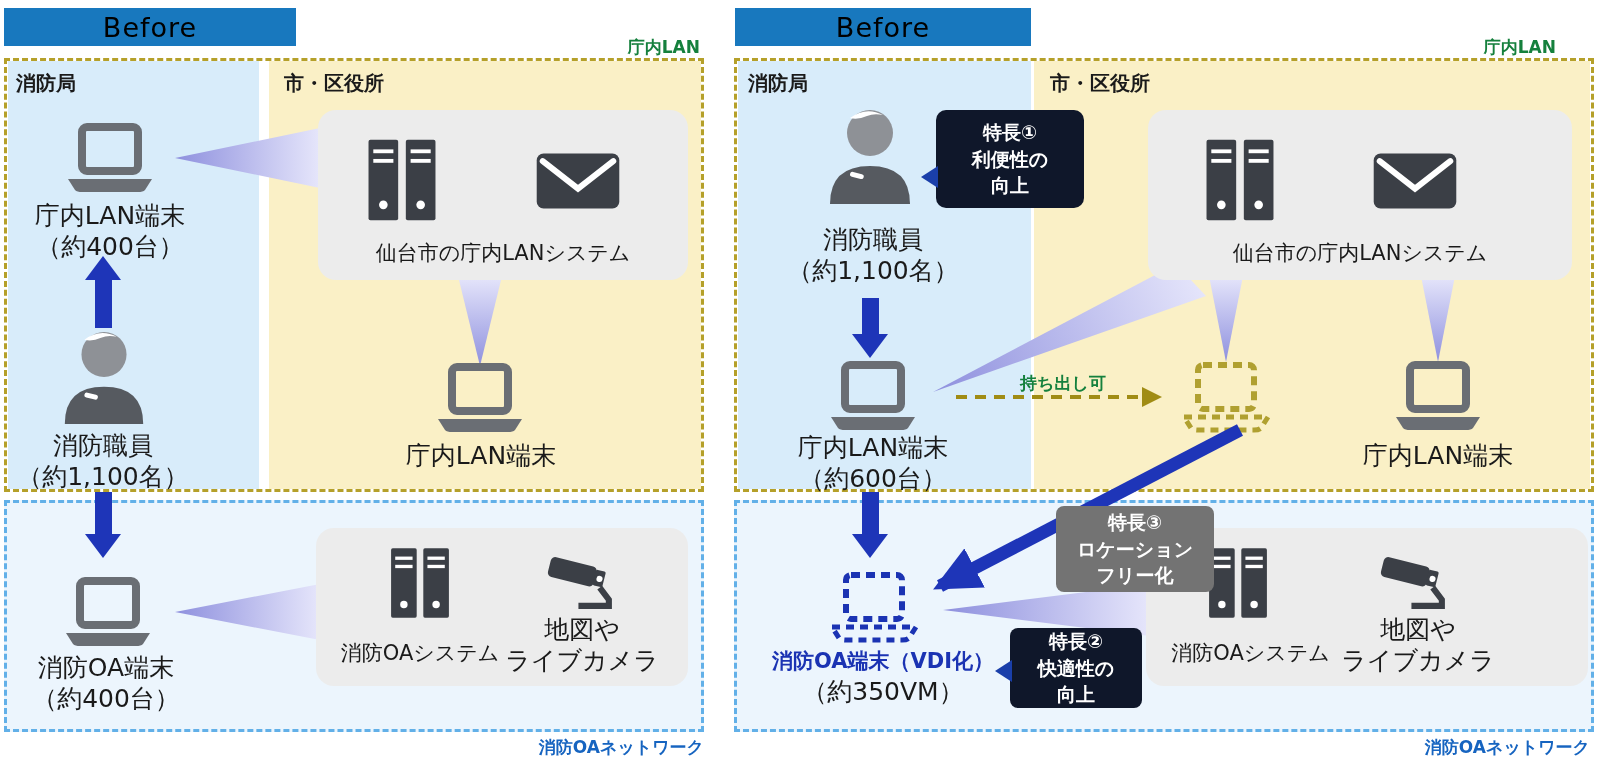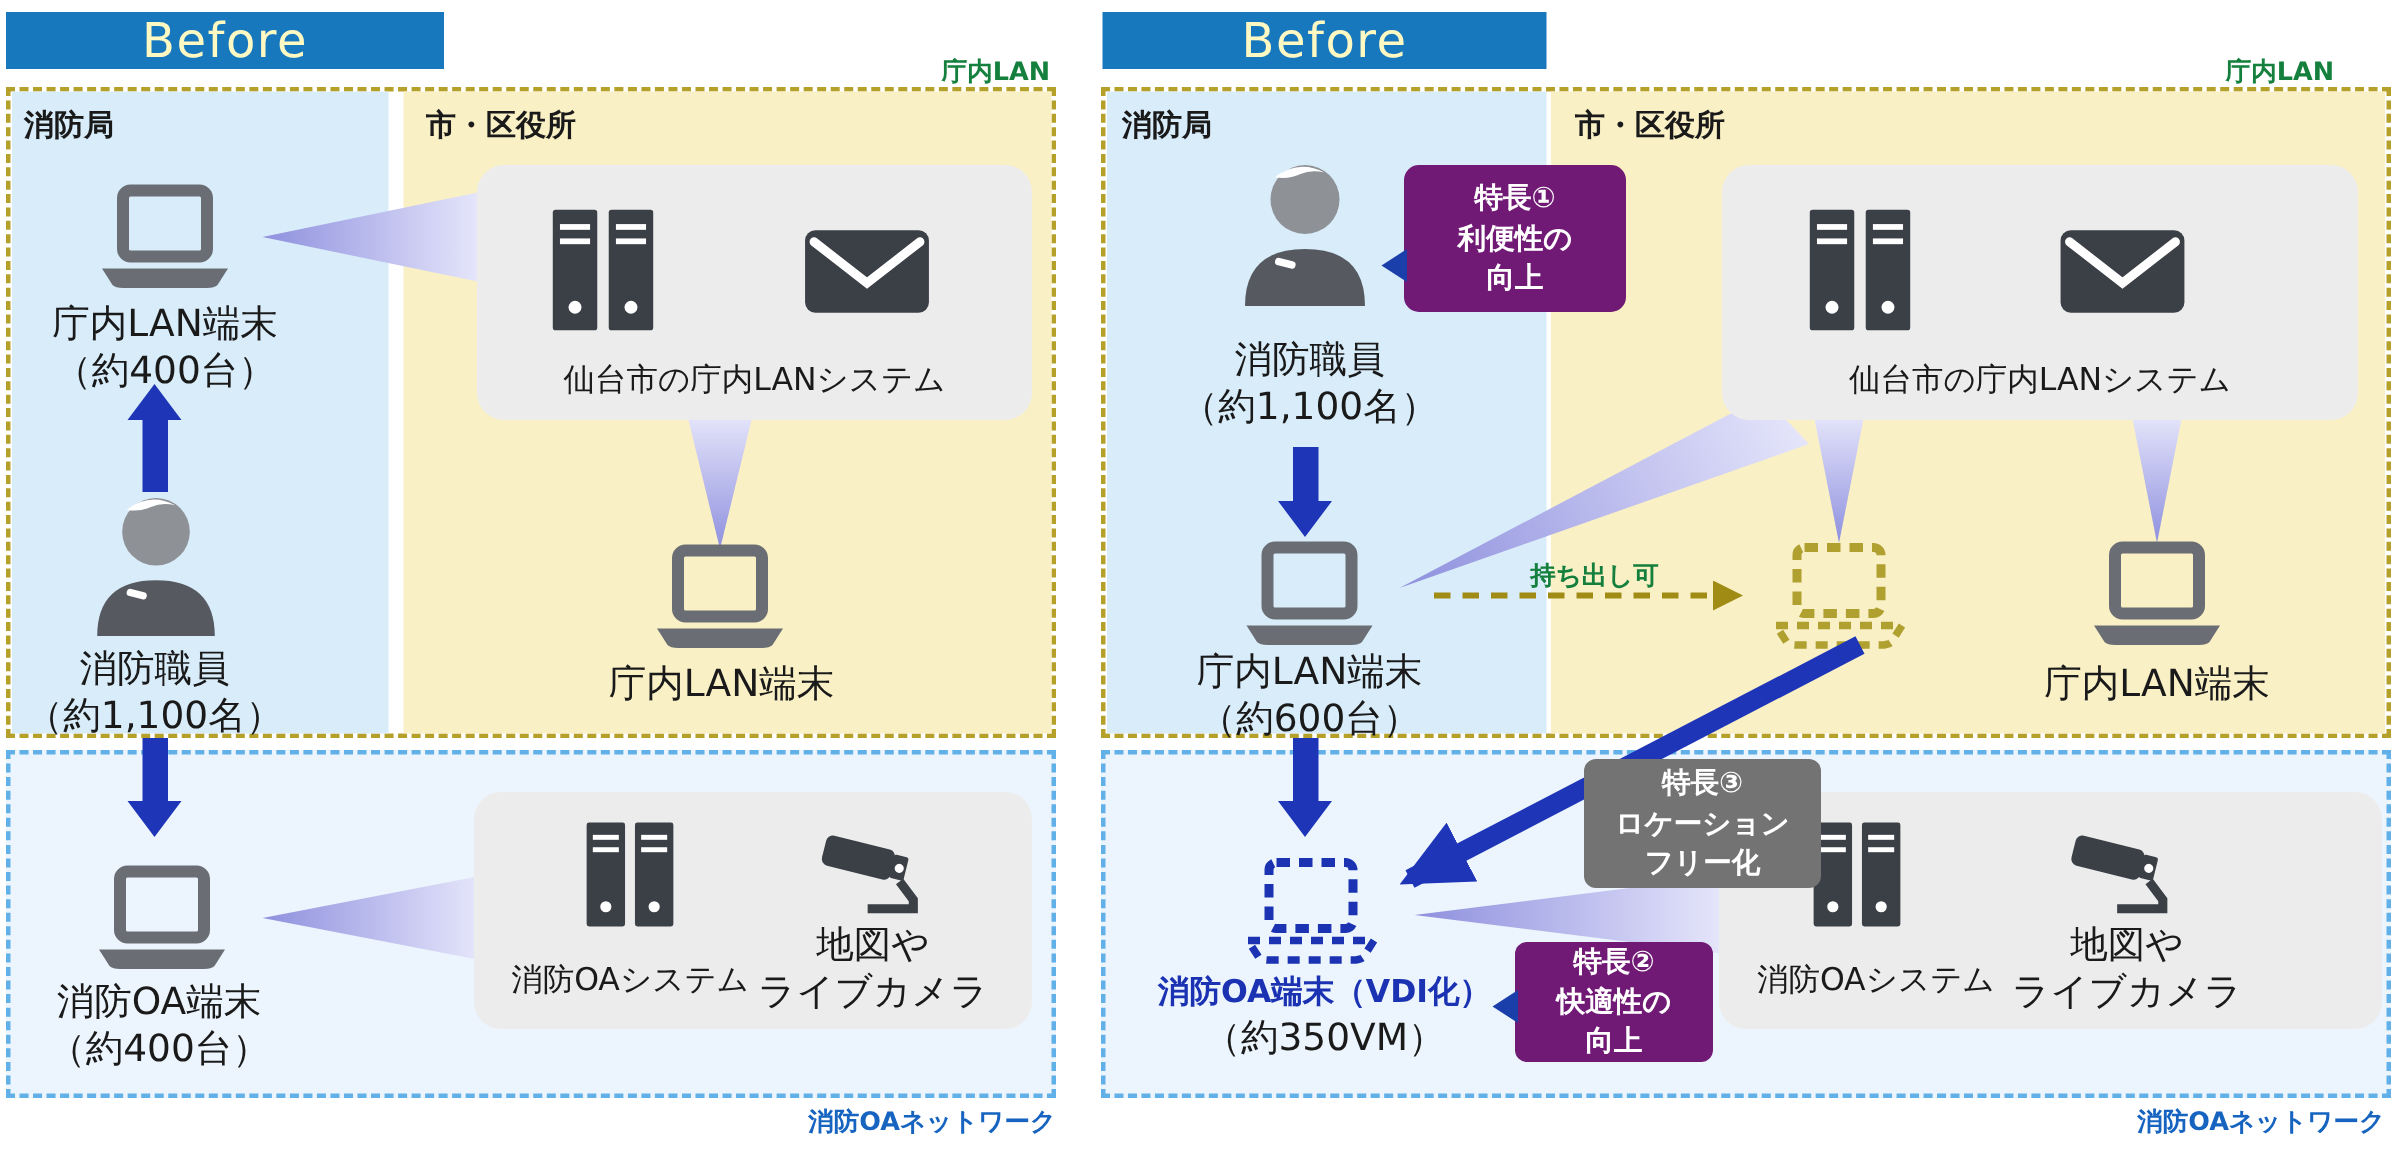--- a/index.html
+++ b/index.html
@@ -1,40 +1,40 @@
 <!DOCTYPE html>
 <html><head>
 <meta charset="utf-8">
 <style>
   *{margin:0;padding:0;box-sizing:border-box}
   html,body{background:#fff}
   body{font-family:"DejaVu Sans","Liberation Sans",sans-serif;color:#1a1a1a}
   .stage{position:relative;width:1600px;height:780px;background:#fff;overflow:hidden}
   .abs{position:absolute}
   .panel{position:absolute;top:0;height:780px}
-  .hdr{background:#1878be;color:#fef9c3;font-size:32px;display:flex;align-items:center;justify-content:center;letter-spacing:1px}
+  .hdr{background:#1878be;color:#000000;font-size:27px;display:flex;align-items:center;justify-content:center;letter-spacing:1px}
   .zone-lan{border:3px dashed #b5a02a;background:#fff}
   .zone-oa{border:3px dashed #62b0e8;background:#ecf5fd}
   .fill-blue{background:#d8ecfa}
   .fill-yellow{background:#faf0c6}
   .tag{font-weight:bold;font-size:17px}
   .tag.lan{color:#15803d;text-align:right}
   .tag.oa{color:#1664c0;text-align:right}
   .area-label{font-size:20px;font-weight:bold}
   .sysbox{background:#ececec;border-radius:18px}
   .lbl{text-align:center;font-size:25px;line-height:1.25}
   .lbl.sys{font-size:21px}
   .lbl.vdi{font-size:21px;font-weight:bold;color:#1b33b3}
   .icon{display:block}
   .barrow{display:flex;flex-direction:column;align-items:center}
   .barrow .head-up{width:0;height:0;border-left:18px solid transparent;border-right:18px solid transparent;border-bottom:24px solid #1e35b8}
   .barrow .head-down{width:0;height:0;border-left:18px solid transparent;border-right:18px solid transparent;border-top:24px solid #1e35b8}
   .barrow .shaft{width:17px;flex:1;background:#1e35b8}
   .callout{color:#fff;text-align:center;font-size:19px;font-weight:bold;line-height:1.4;display:flex;flex-direction:column;justify-content:center;border-radius:10px}
-  .callout.blue{background:#701a75}
+  .callout.blue{background:#0f172a}
   .callout.navy{background:#737373}
   .tail{position:absolute;width:0;height:0}
 </style>
 </head>
 <body>
 
 <svg width="0" height="0" style="position:absolute" aria-hidden="true">
   <defs>
     <symbol id="i-laptop" viewBox="0 0 100 74">
       <rect x="22" y="5" width="56" height="44" rx="5" fill="none" stroke="currentColor" stroke-width="8"></rect>

